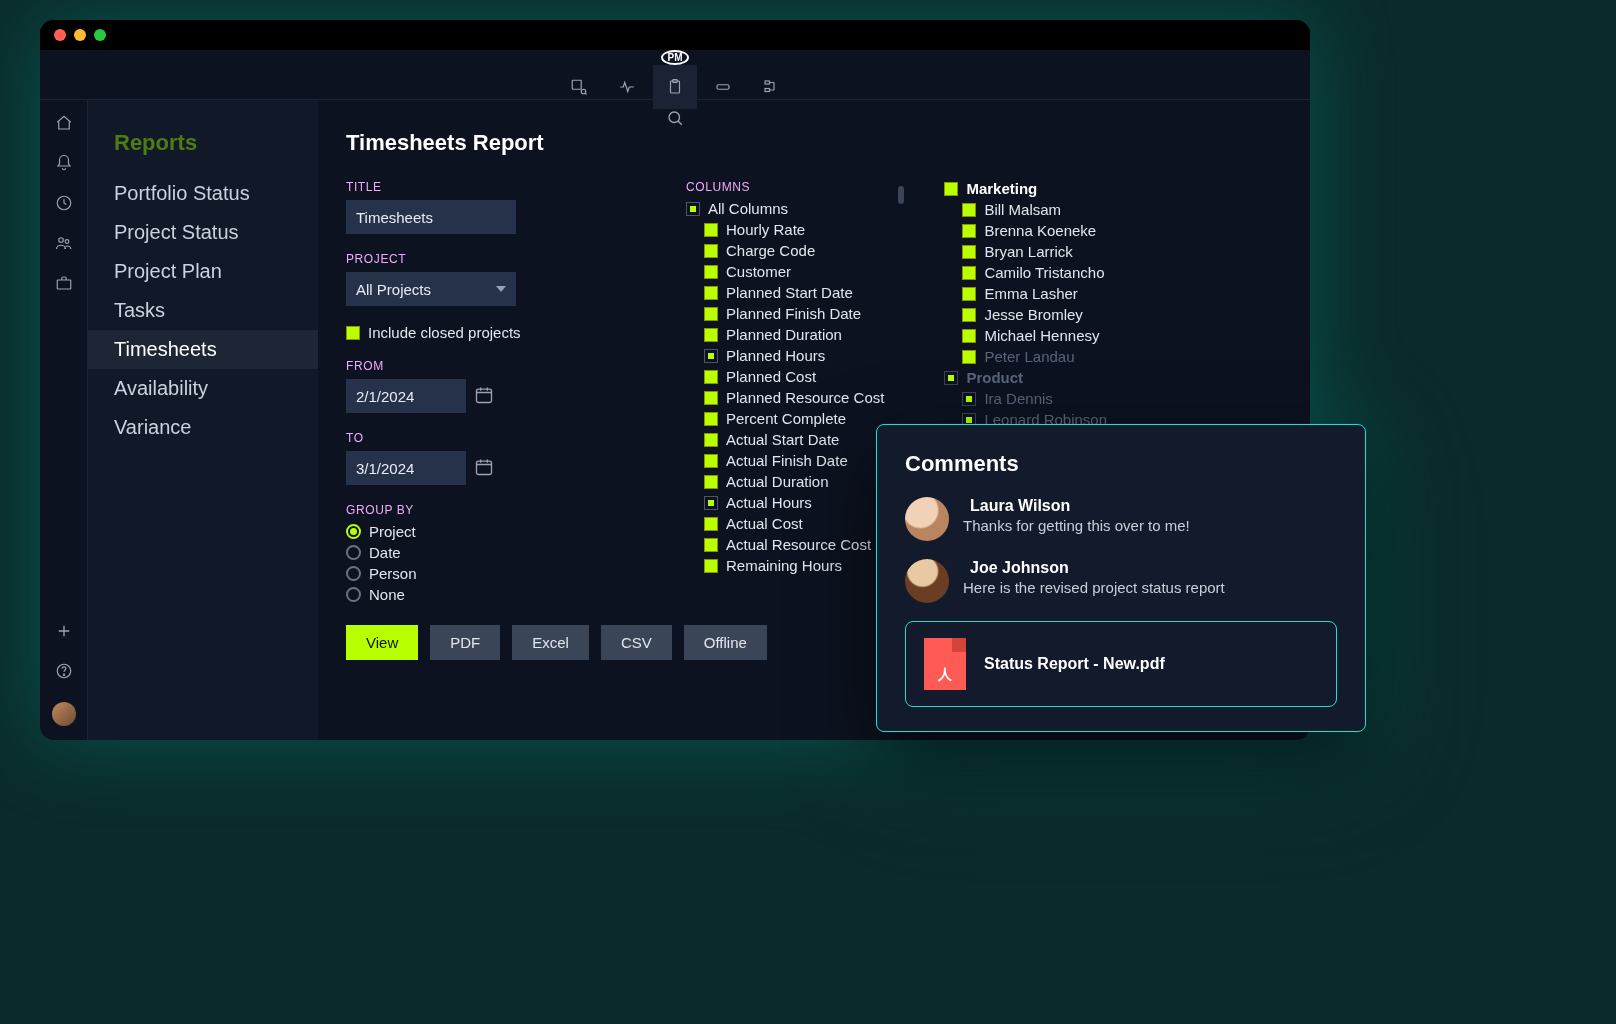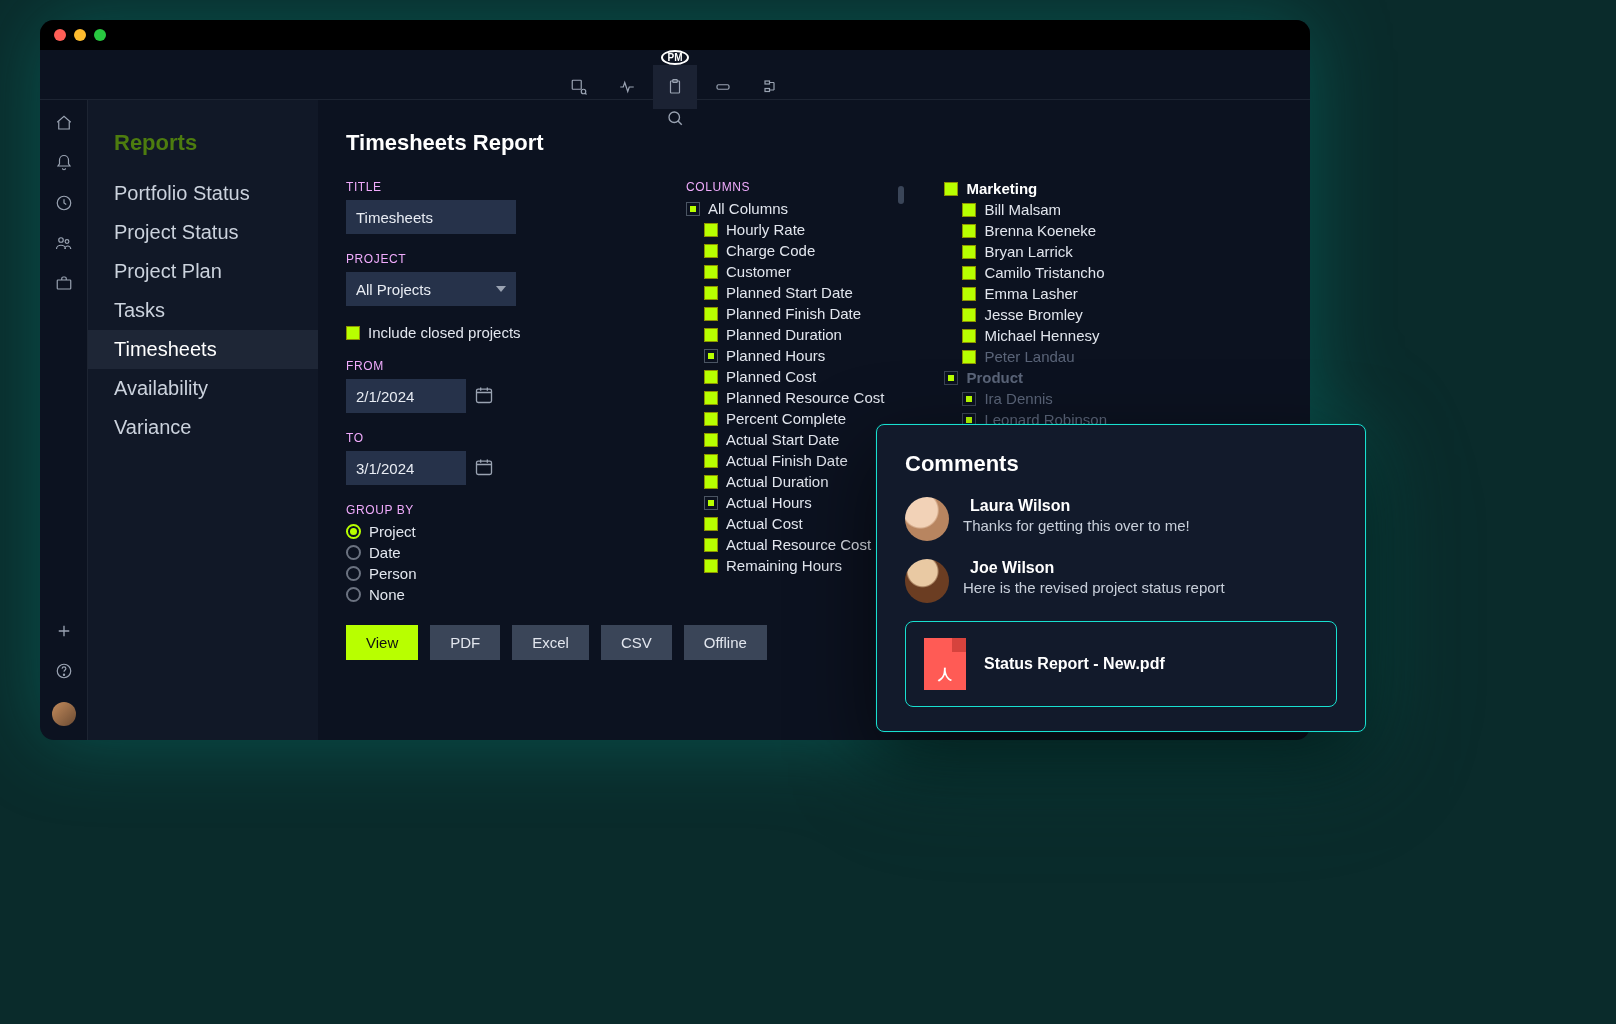--- a/index.html
+++ b/index.html
@@ -603,21 +603,21 @@
         <div class="comment">
           <div class="av av1"></div>
           <div>
             <div class="cn">Laura Wilson</div>
             <div class="ct">Thanks for getting this over to me!</div>
           </div>
         </div>
         <div class="comment">
           <div class="av av2"></div>
           <div>
-            <div class="cn">Joe Wilson</div>
+            <div class="cn">Joe Johnson</div>
             <div class="ct">Here is the revised project status report</div>
           </div>
         </div>
       </div>
     <div class="attach">
       <div class="pdf-ico">
         <span class="pdf-glyph">人</span>
       </div>
       <div class="attach-name">Status Report - New.pdf</div>
     </div>

